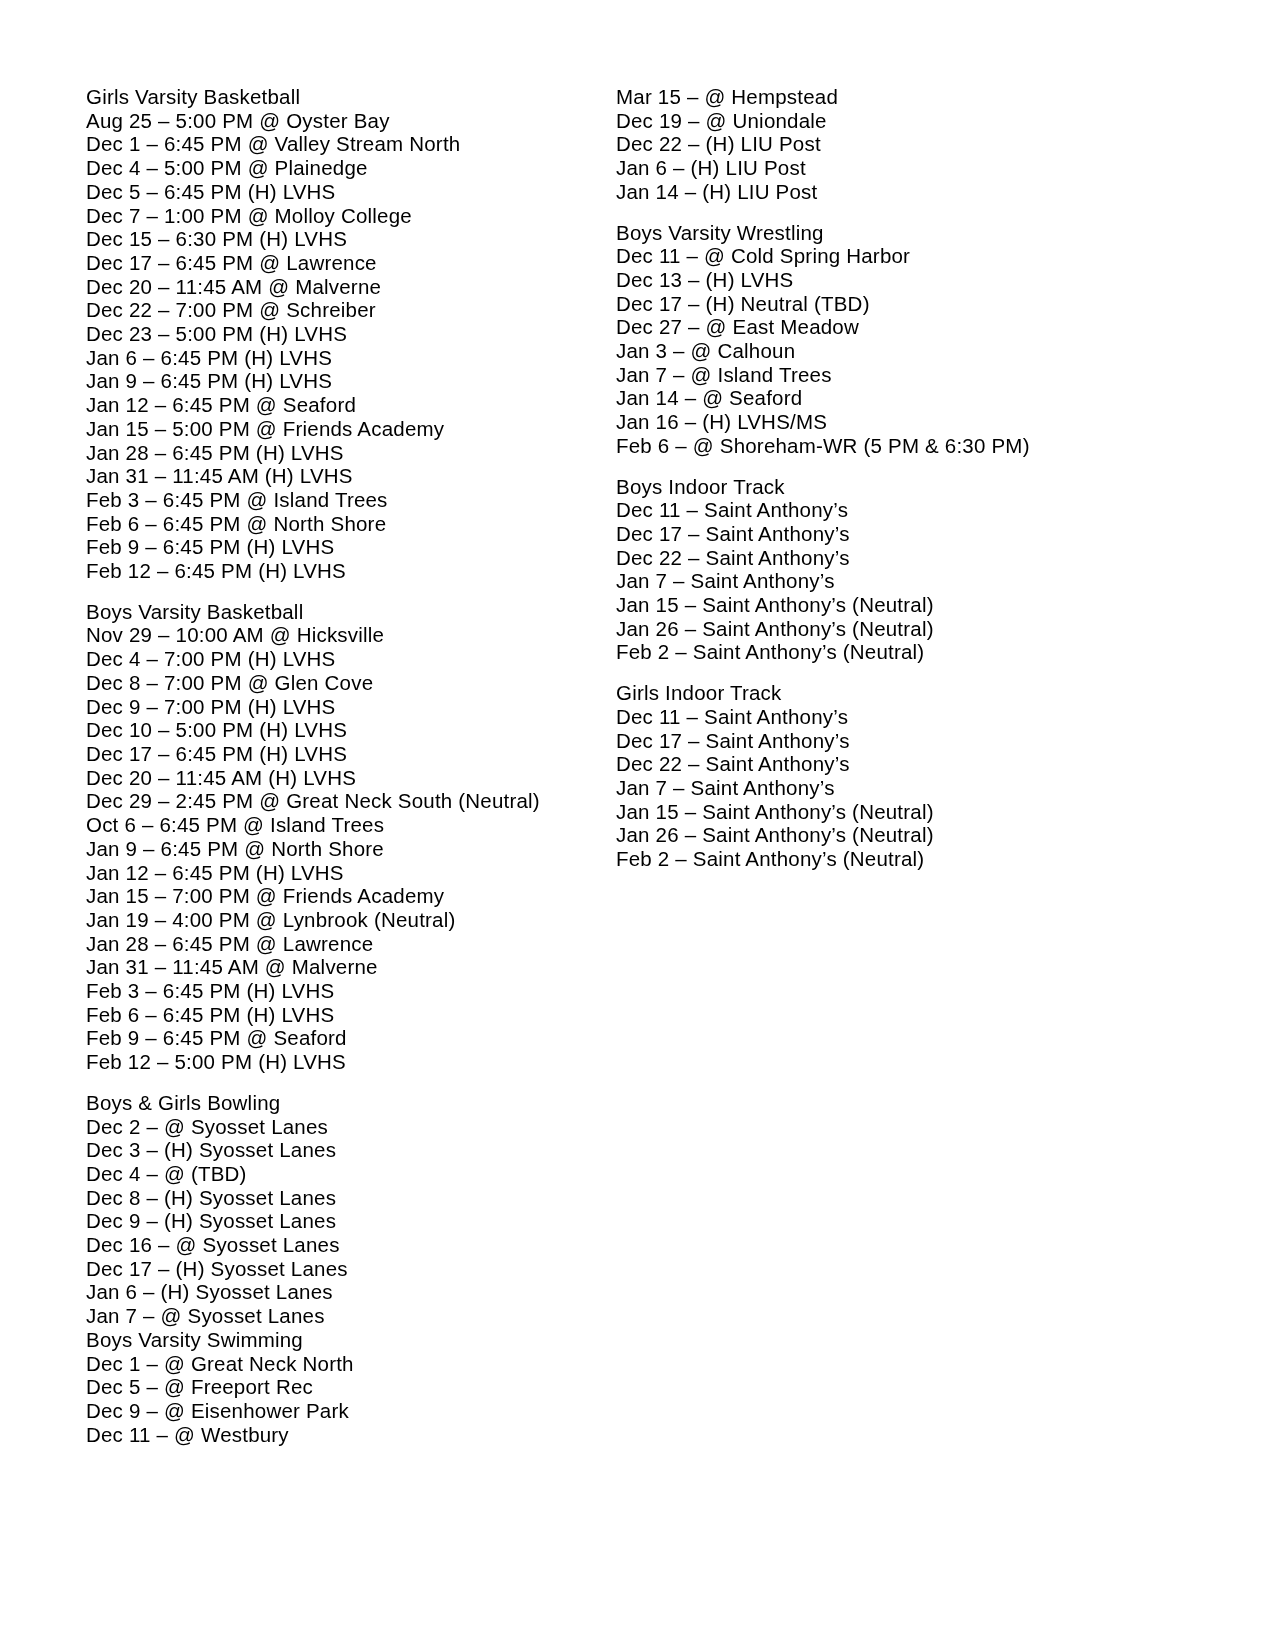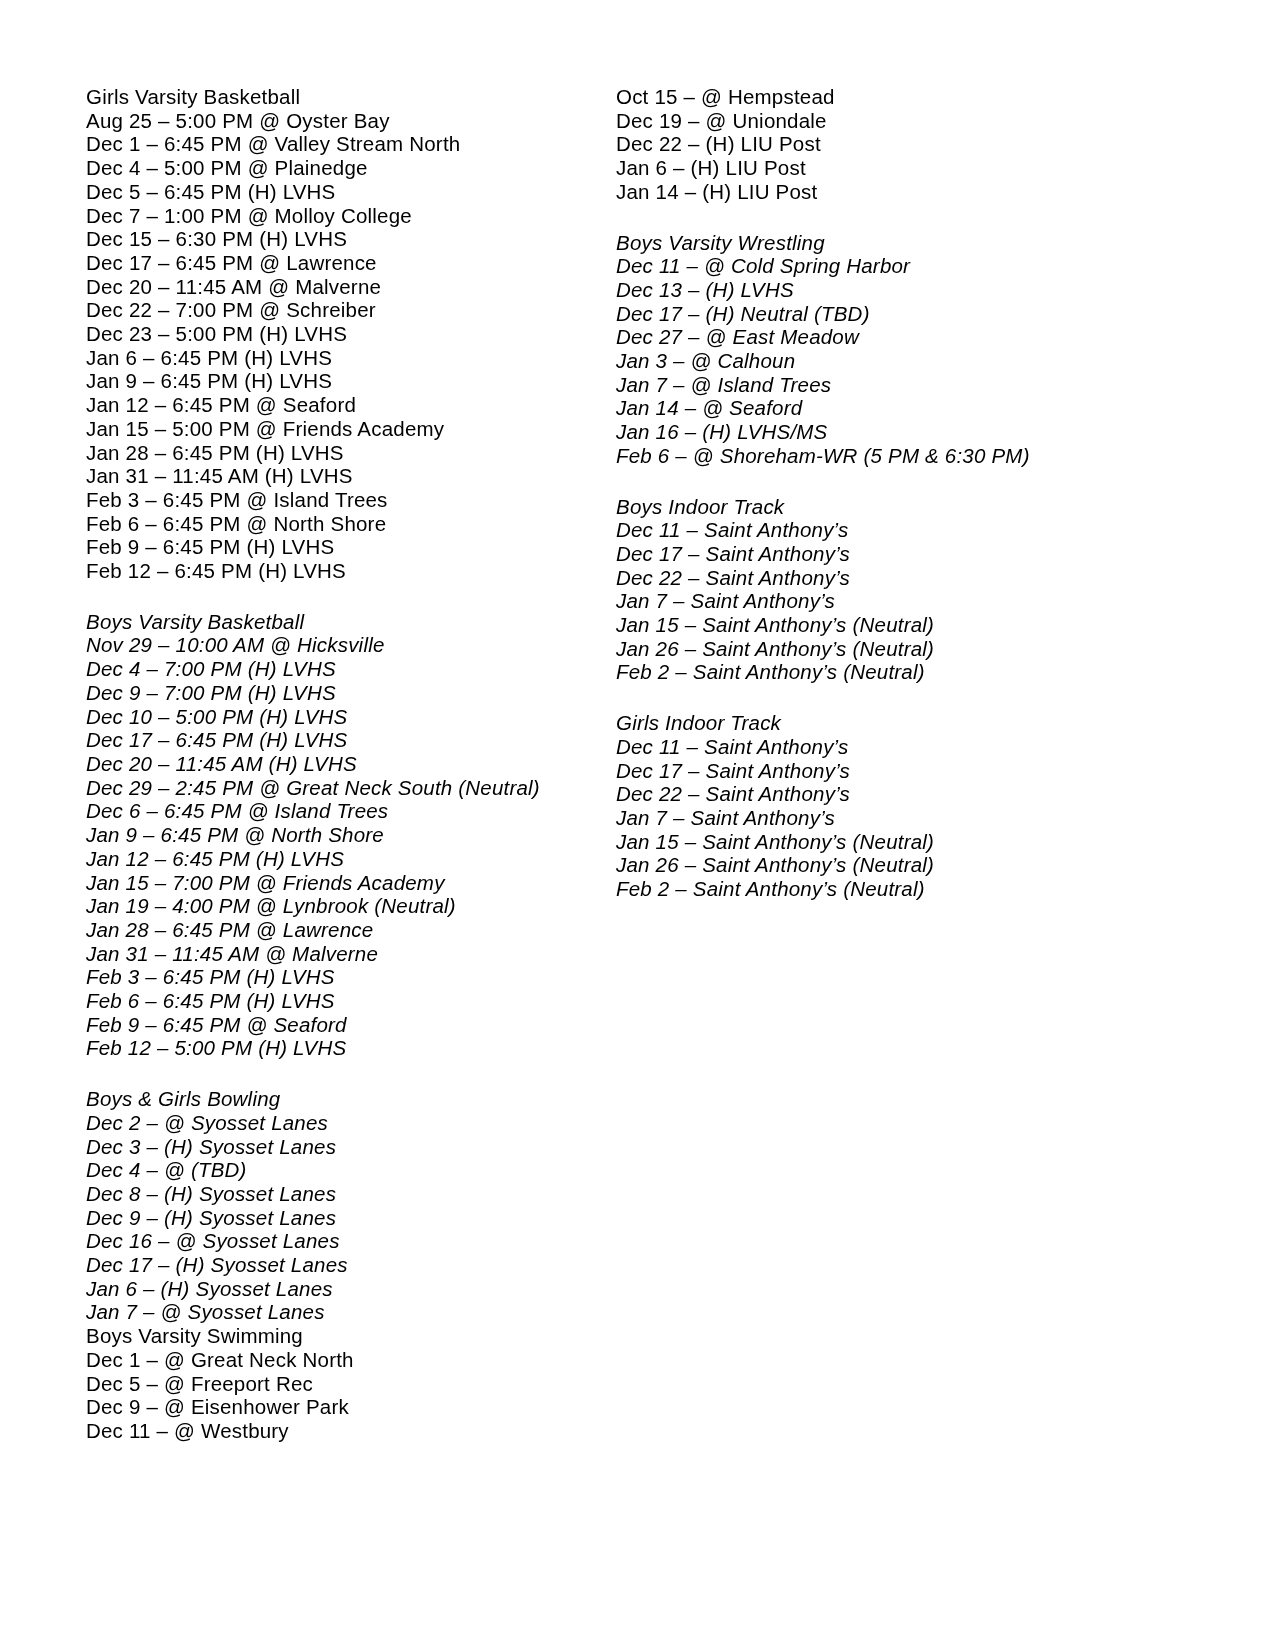--- a/index.html
+++ b/index.html
@@ -35,22 +35,21 @@
   .col-left {
     width: 530px;
   }
   .col-right {
     width: 560px;
   }
   .section {
     display: block;
   }
   .section + .section.spaced {
-    margin-top: 27px;
-    font-style: italic;
+    margin-top: 17px;
   }
   .line {
     font-size: 20.5px;
     line-height: 23.7px;
     white-space: pre;
     letter-spacing: 0.01em;
   }
   .heading {
     font-size: 20.5px;
     line-height: 23.7px;
@@ -84,26 +83,27 @@
           <div class="line">Jan 31 – 11:45 AM (H) LVHS</div>
           <div class="line">Feb 3 – 6:45 PM @ Island Trees</div>
           <div class="line">Feb 6 – 6:45 PM @ North Shore</div>
           <div class="line">Feb 9 – 6:45 PM (H) LVHS</div>
           <div class="line">Feb 12 – 6:45 PM (H) LVHS</div>
         </div>
         <div class="section spaced">
           <div class="heading">Boys Varsity Basketball</div>
           <div class="line">Nov 29 – 10:00 AM @ Hicksville</div>
           <div class="line">Dec 4 – 7:00 PM (H) LVHS</div>
+          <div class="line">Dec 8 – 7:00 PM @ Glen Cove</div>
           <div class="line">Dec 9 – 7:00 PM (H) LVHS</div>
           <div class="line">Dec 10 – 5:00 PM (H) LVHS</div>
           <div class="line">Dec 17 – 6:45 PM (H) LVHS</div>
           <div class="line">Dec 20 – 11:45 AM (H) LVHS</div>
           <div class="line">Dec 29 – 2:45 PM @ Great Neck South (Neutral)</div>
-          <div class="line">Dec 6 – 6:45 PM @ Island Trees</div>
+          <div class="line">Oct 6 – 6:45 PM @ Island Trees</div>
           <div class="line">Jan 9 – 6:45 PM @ North Shore</div>
           <div class="line">Jan 12 – 6:45 PM (H) LVHS</div>
           <div class="line">Jan 15 – 7:00 PM @ Friends Academy</div>
           <div class="line">Jan 19 – 4:00 PM @ Lynbrook (Neutral)</div>
           <div class="line">Jan 28 – 6:45 PM @ Lawrence</div>
           <div class="line">Jan 31 – 11:45 AM @ Malverne</div>
           <div class="line">Feb 3 – 6:45 PM (H) LVHS</div>
           <div class="line">Feb 6 – 6:45 PM (H) LVHS</div>
           <div class="line">Feb 9 – 6:45 PM @ Seaford</div>
           <div class="line">Feb 12 – 5:00 PM (H) LVHS</div>
@@ -123,21 +123,21 @@
         <div class="section">
           <div class="heading">Boys Varsity Swimming</div>
           <div class="line">Dec 1 – @ Great Neck North</div>
           <div class="line">Dec 5 – @ Freeport Rec</div>
           <div class="line">Dec 9 – @ Eisenhower Park</div>
           <div class="line">Dec 11 – @ Westbury</div>
         </div>
       </div>
     <div class="col col-right" id="right-column">
         <div class="section">
-          <div class="line">Oct 15 – @ Hempstead</div>
+          <div class="line">Mar 15 – @ Hempstead</div>
           <div class="line">Dec 19 – @ Uniondale</div>
           <div class="line">Dec 22 – (H) LIU Post</div>
           <div class="line">Jan 6 – (H) LIU Post</div>
           <div class="line">Jan 14 – (H) LIU Post</div>
         </div>
         <div class="section spaced">
           <div class="heading">Boys Varsity Wrestling</div>
           <div class="line">Dec 11 – @ Cold Spring Harbor</div>
           <div class="line">Dec 13 – (H) LVHS</div>
           <div class="line">Dec 17 – (H) Neutral (TBD)</div>

